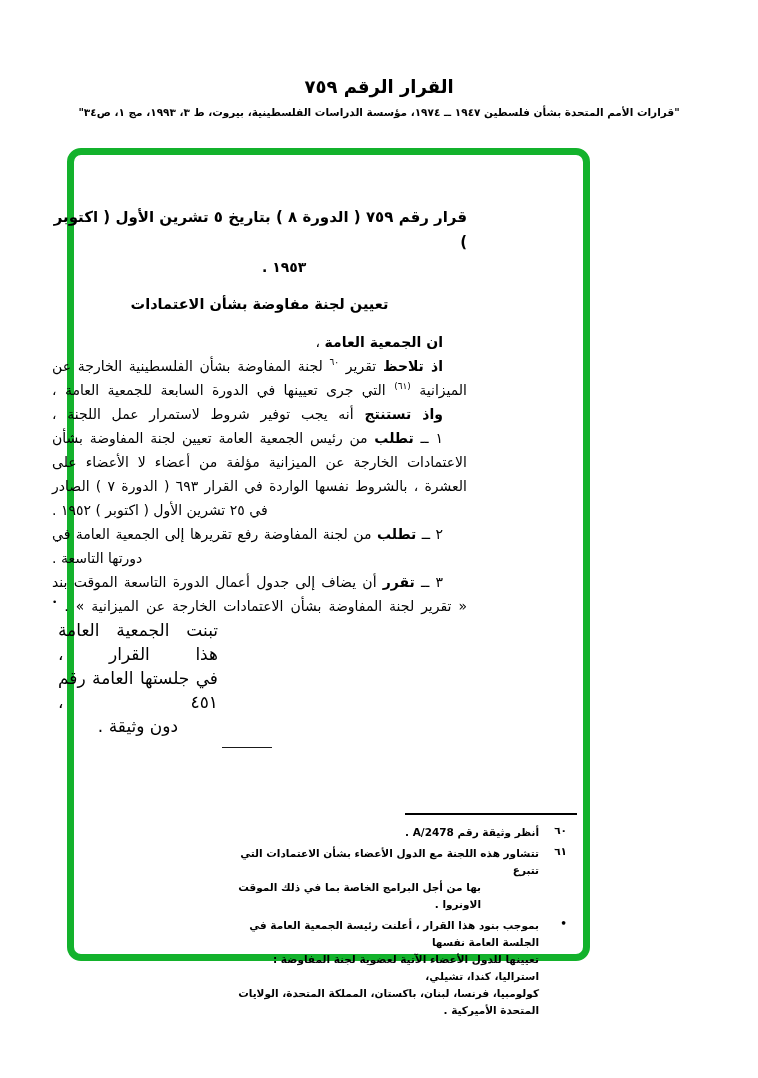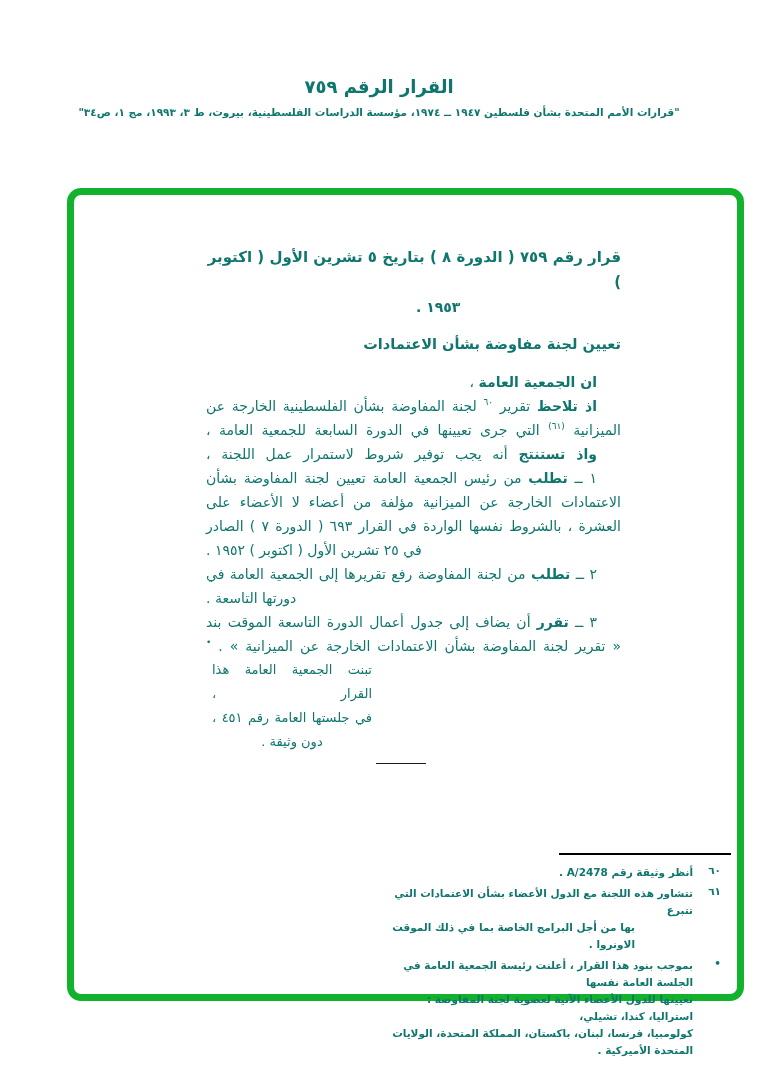--- a/index.html
+++ b/index.html
@@ -1,42 +1,42 @@
 <!DOCTYPE html>
 <html lang="ar"><head>
 <meta charset="utf-8">
 <style>
   html,body{margin:0;padding:0;background:#ffffff;}
   .page{
     position:relative;width:758px;height:1078px;background:#ffffff;
-    font-family:"DejaVu Sans",sans-serif;color:#0f766e;overflow:hidden;text-decoration:underline;
+    font-family:"DejaVu Sans",sans-serif;color:#000000;overflow:hidden;text-decoration:underline;
   }
   
   .hdr{position:absolute;top:76px;left:0;width:100%;text-align:center;direction:rtl;}
   .hdr-title{font-size:18px;font-weight:bold;letter-spacing:0;}
   .hdr-cite{font-size:10.5px;font-weight:bold;margin-top:9px;}
   
   .frame{
-    position:absolute;left:67px;top:148px;width:677px;height:813px;
-    box-sizing:border-box;border:7px solid #13b22c;border-radius:14px;background:#fff;margin-top:40px;
+    position:absolute;left:67px;top:148px;width:523px;height:813px;
+    box-sizing:border-box;border:7px solid #13b22c;border-radius:14px;background:#fff;
   }
   
   .doc{position:absolute;top:50px;right:116px;width:415px;direction:rtl;}
   .h-l1{font-size:15px;font-weight:bold;text-align:right;line-height:25px;}
   .h-l2{font-size:14px;font-weight:bold;text-align:left;padding-left:210px;line-height:25px;}
-  .subject{font-size:14.5px;font-weight:bold;line-height:27px;margin-top:11px;}
+  .subject{font-size:14.5px;font-weight:bold;text-align:center;line-height:27px;margin-top:11px;}
   .body{margin-top:12px;}
   .bl{font-size:14px;line-height:24px;text-align:right;}
   .stretch{text-align:justify;text-align-last:justify;}
   .ind{padding-right:24px;}
   .lastL{text-align:right;text-align-last:left;}
   .b{font-weight:bold;}
   sup{font-size:9px;line-height:0;}
   
-  .closing{width:160px;margin-left:6px;margin-right:auto;font-size:13px;}
+  .closing{width:160px;margin-left:6px;margin-right:auto;font-size:17px;}
   .cl{line-height:24px;text-align:justify;text-align-last:justify;}
   .cl-center{line-height:24px;text-align:center;text-align-last:center;}
   .closing-rule{width:50px;border-top:1.5px solid #1a1a1a;margin:9px 195px 0 auto;}
   
   .footnotes{
     position:absolute;top:658px;right:4px;width:352px;direction:rtl;
     font-weight:bold;font-size:10.5px;
   }
   .fn-rule{width:172px;border-top:2.5px solid #000;margin:0 2px 9px auto;margin-right:2px;}
   .fn{display:flex;gap:8px;padding-right:12px;margin-bottom:4px;}

